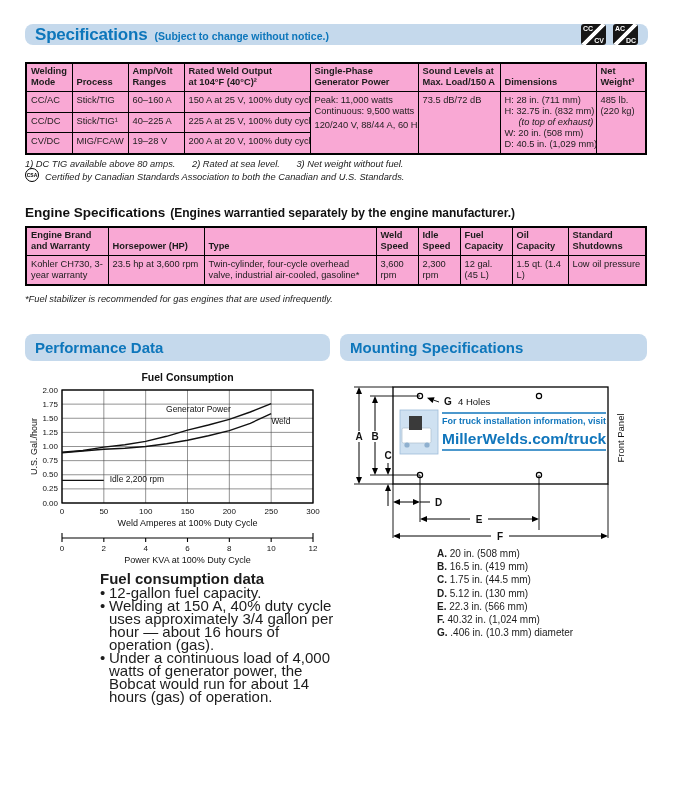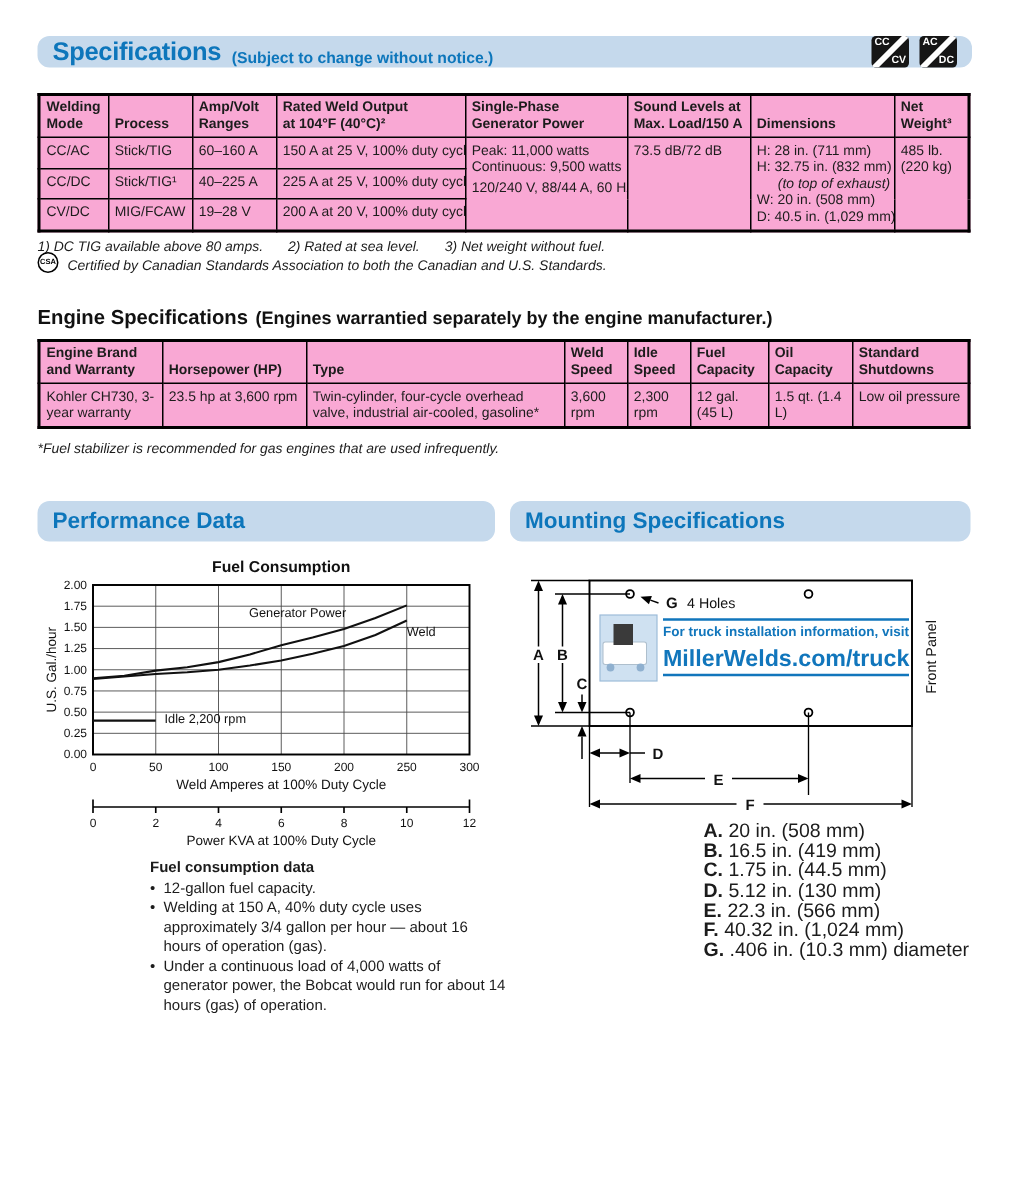--- a/index.html
+++ b/index.html
@@ -7,21 +7,21 @@
     width:688px;height:797px;position:relative;background:#ffffff;
     font-family:"Liberation Sans",sans-serif;color:#1c1c1c;overflow:hidden;
   }
   .abs{position:absolute;}
 
   
   .section-bar{
     background:#c5d9ec;border-radius:8px;display:flex;align-items:center;
     box-sizing:border-box;padding:0 10px;
   }
-  #spec-bar{left:25px;top:24px;width:623px;height:21px;align-items:flex-end;}
+  #spec-bar{left:25px;top:24px;width:623px;height:21px;}
   .bar-title{color:#0d76bb;font-weight:bold;font-size:17px;letter-spacing:-0.2px;}
   .bar-sub{color:#0d76bb;font-weight:bold;font-size:10.5px;margin-left:7px;padding-top:3px;}
   #perf-bar{left:25px;top:334px;width:305px;height:27px;}
   #mount-bar{left:340px;top:334px;width:307px;height:27px;}
   .bar-title-sm{color:#0d76bb;font-weight:bold;font-size:15px;}
 
   
   .badges{margin-left:auto;display:flex;gap:7px;}
   .badge{width:25px;height:21px;background:#161616;border-radius:3px;position:relative;overflow:hidden;}
   .badge .slash{position:absolute;inset:0;
@@ -64,42 +64,42 @@
   #fuel-chart .grid{stroke:#4a4a4a;stroke-width:0.6;}
   #fuel-chart .plotbox{fill:none;stroke:#000;stroke-width:1.3;}
   #fuel-chart .curve{fill:none;stroke:#111;stroke-width:1.4;}
   #fuel-chart .tick{font-size:8px;fill:#111;}
   #fuel-chart .ctitle{font-size:10.5px;font-weight:bold;fill:#111;}
   #fuel-chart .alabel{font-size:9px;fill:#111;}
   #fuel-chart .slabel{font-size:8.5px;fill:#111;}
   #fuel-chart .axis{stroke:#000;stroke-width:1.1;}
 
   
-  #fuel-block{left:100px;top:572px;width:238px;font-size:10px;line-height:13px;}
+  #fuel-block{left:100px;top:572px;width:238px;font-size:15px;line-height:13px;}
   #fuel-block .fb-title{font-weight:bold;margin-bottom:1px;}
   #fuel-block ul{margin:0;padding:0;list-style:none;}
   #fuel-block li{position:relative;padding-left:9px;margin:0;}
   #fuel-block li::before{content:"•";position:absolute;left:0;top:0;}
 
   
   #mount-wrap{left:342px;top:380px;width:335px;height:172px;}
   #mount-svg{width:335px;height:172px;display:block;}
   #mount-svg .ln{stroke:#000;stroke-width:1;}
   #mount-svg .thin{stroke:#000;stroke-width:0.9;}
   #mount-svg .panel{fill:#fff;stroke:#000;stroke-width:1.3;}
   #mount-svg .hole{fill:#fff;stroke:#000;stroke-width:1.2;}
   #mount-svg .dimletter{font-size:10px;font-weight:bold;fill:#111;}
   #mount-svg .small{font-size:9.5px;fill:#111;}
   #mount-svg .ah{fill:#000;stroke:none;}
   #mount-svg .brule{stroke:#1176bc;stroke-width:1.6;}
   #mount-svg .btxt1{font-size:9px;font-weight:bold;fill:#1176bc;}
   #mount-svg .btxt2{font-size:15.5px;font-weight:bold;fill:#1176bc;}
 
   
-  #dim-list{left:469px;top:547px;font-size:13px;line-height:13.2px;}
+  #dim-list{left:437px;top:547px;font-size:10px;line-height:13.2px;}
   #dim-list .dl{white-space:nowrap;}
   #dim-list .dletter{font-weight:bold;}
 </style>
 </head>
 <body>
 
 <div class="abs section-bar" id="spec-bar">
   <span class="bar-title">Specifications</span>
   <span class="bar-sub">(Subject to change without notice.)</span>
   <span class="badges">

